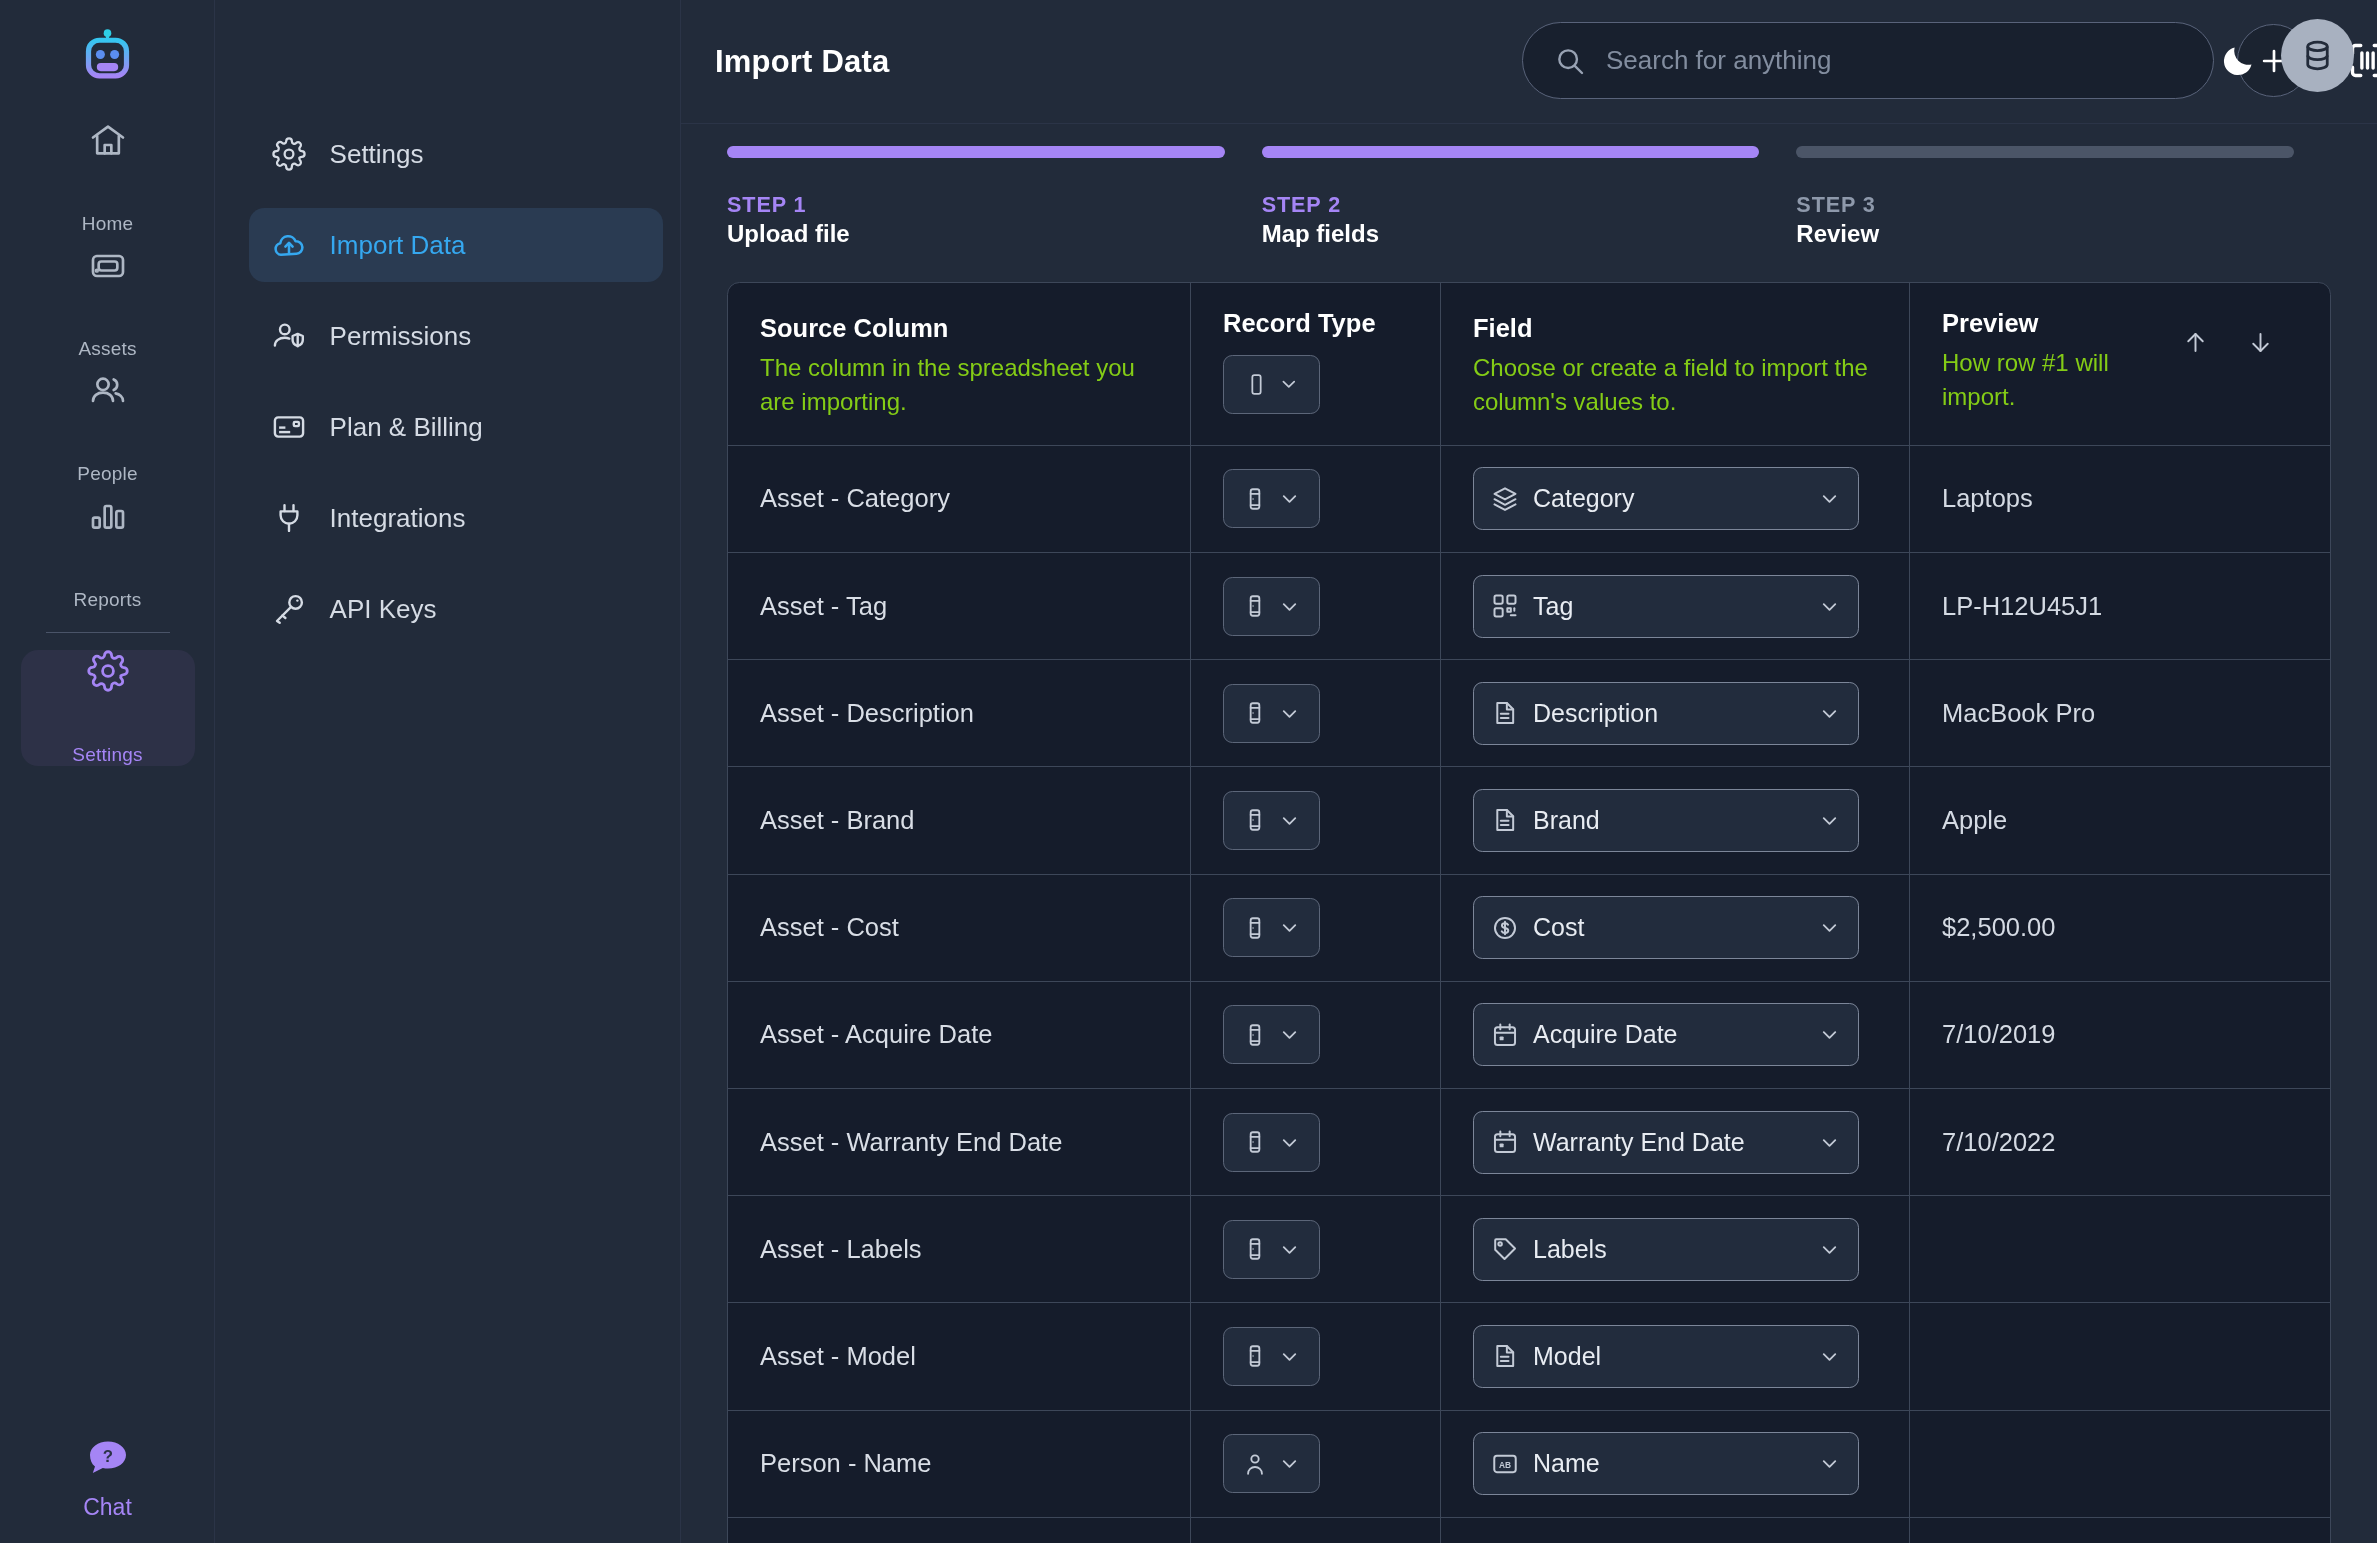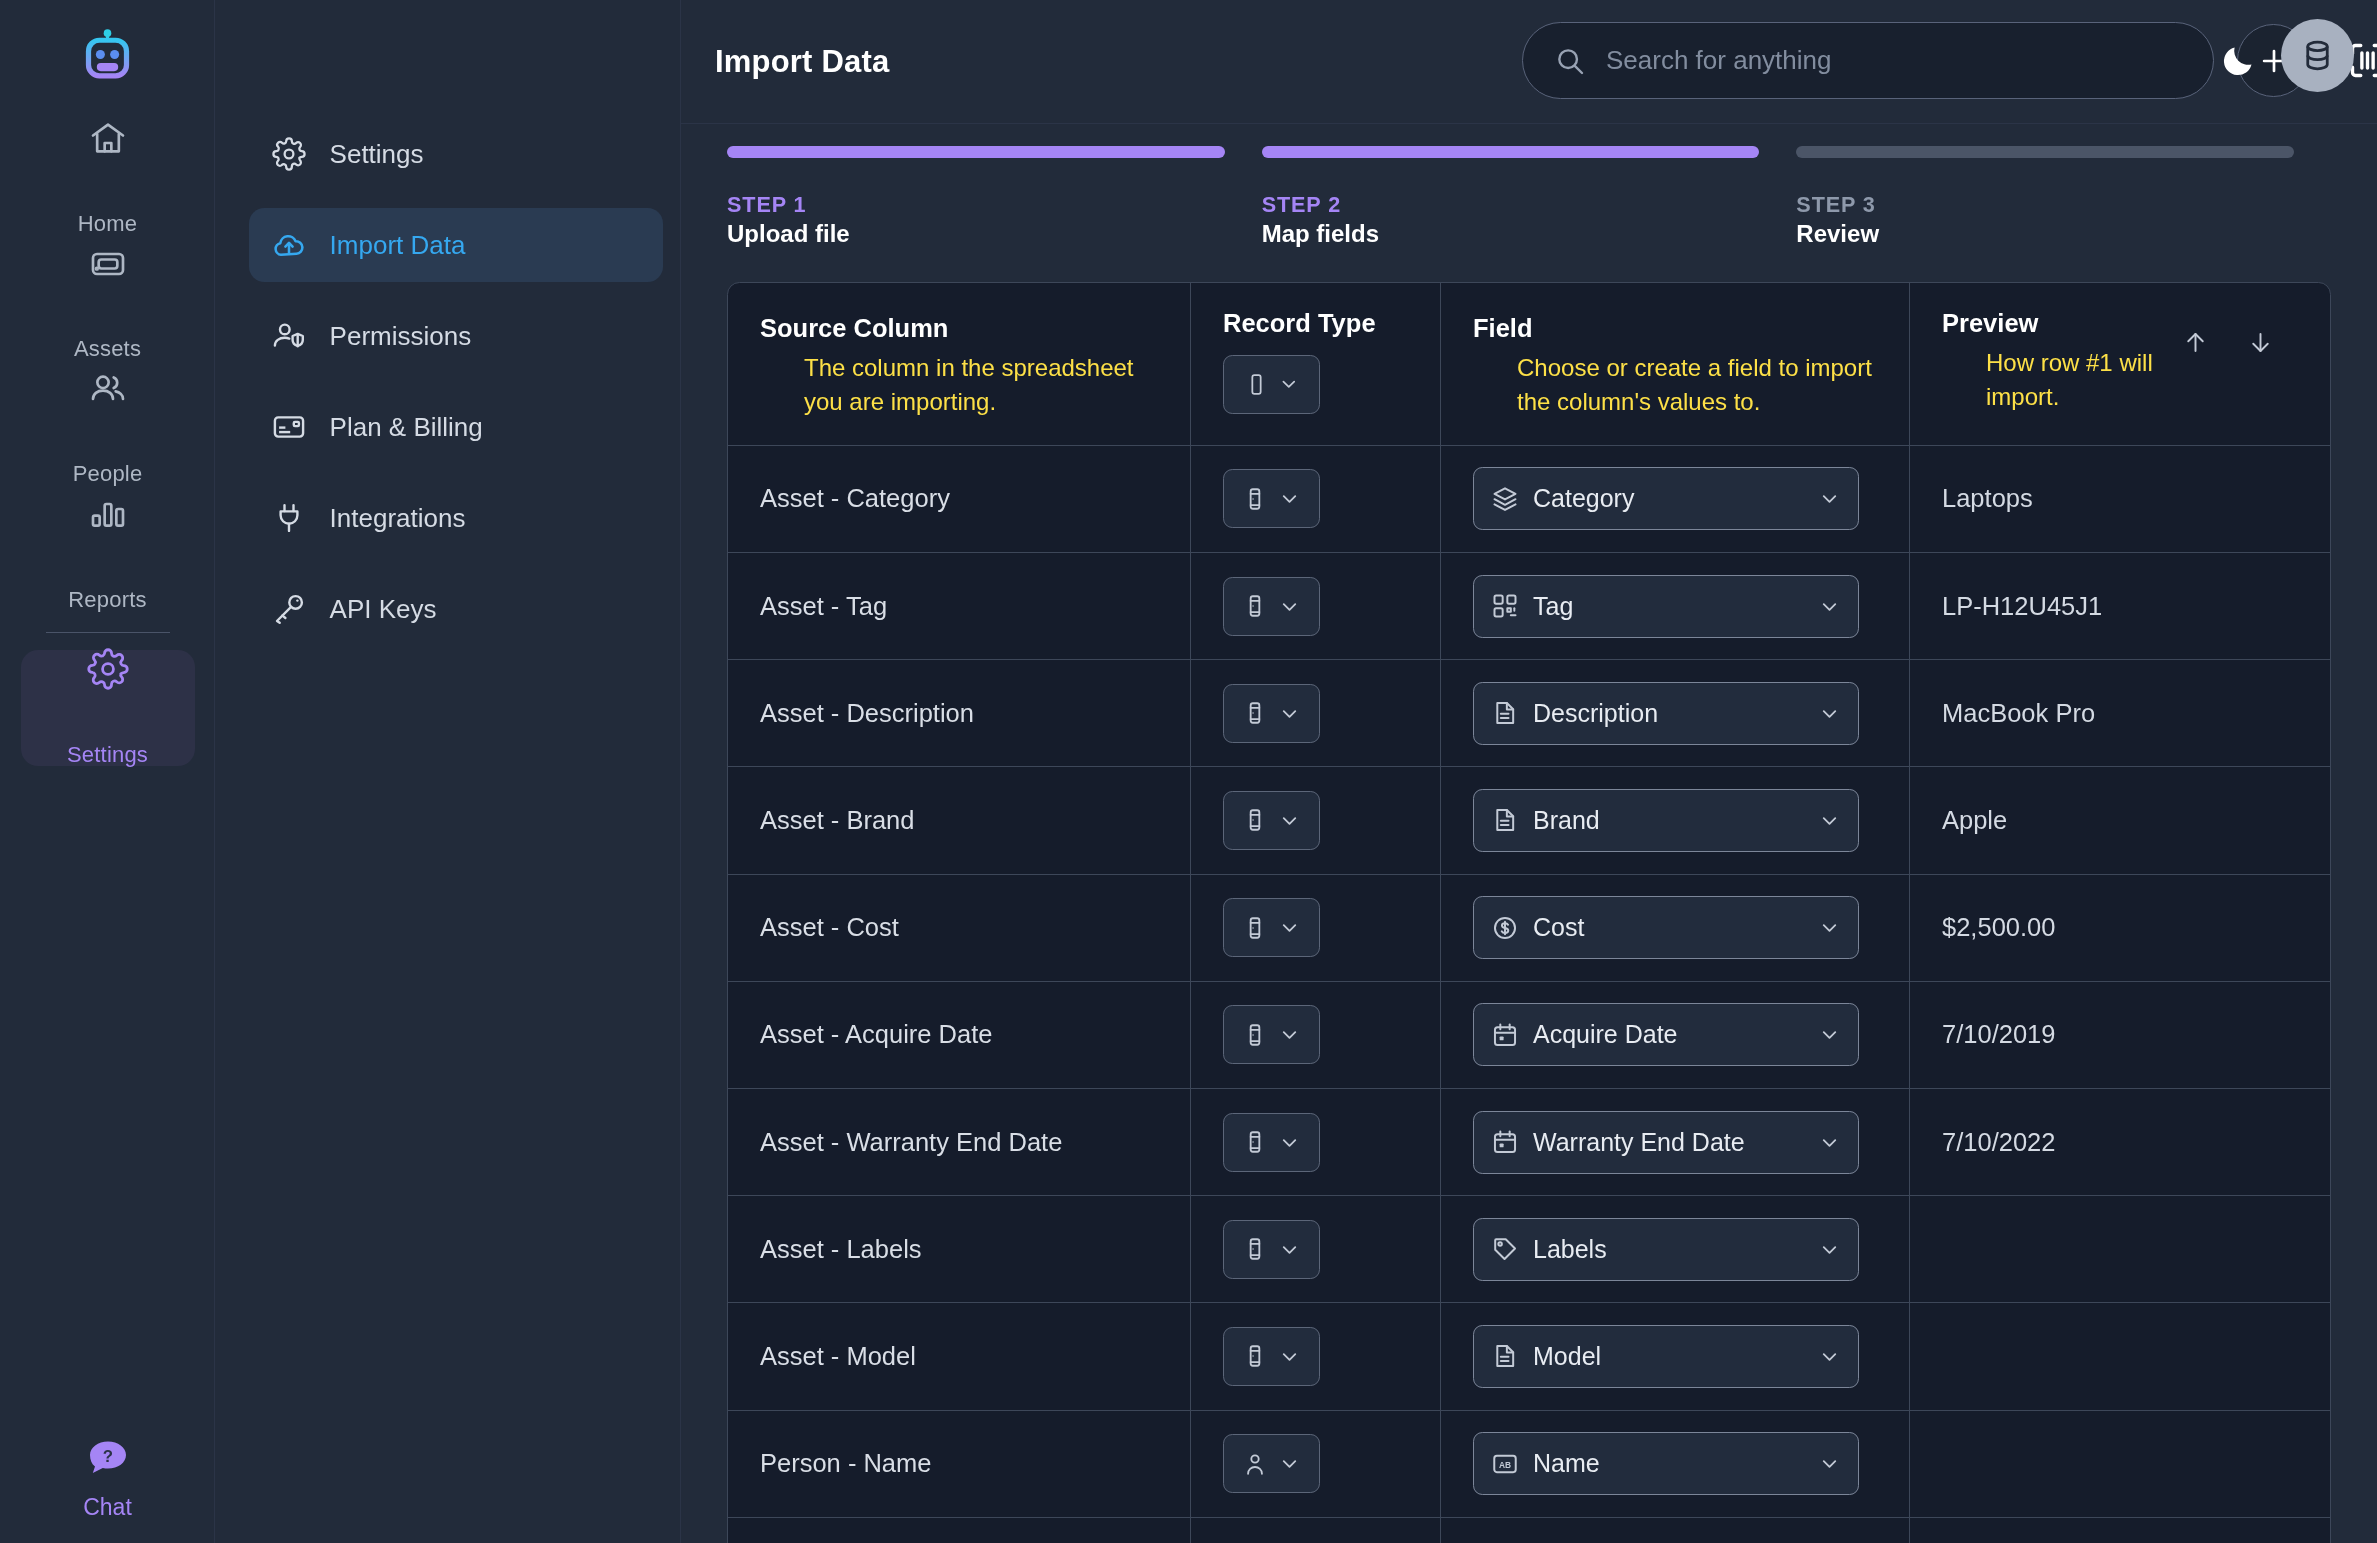--- a/index.html
+++ b/index.html
@@ -18,21 +18,21 @@
     display: flex; flex-direction: column; align-items: center;
     padding-top: 21.6px;
     position: relative;
   }
   .logo { width: 66px; height: 66px; display:flex; align-items:center; justify-content:center; margin-bottom: 32px; }
   .rail-item {
     width: 174px; height: 116px; border-radius: 17px;
     display: flex; flex-direction: column; align-items: center; justify-content: center;
     gap: 9.3px; color: #aeb7c4; cursor: pointer; margin-bottom: 9.3px;
   }
-  .rail-item .ri-label { font-size: 22px; letter-spacing: 0.2px; margin-top: 43px; }
+  .rail-item .ri-label { font-size: 19px; letter-spacing: 0.2px; margin-top: 43px; }
   .rail-item.active { background: #2d3147; color: #a585f5; }
   .rail-item.active svg { stroke: #a585f5; }
   .rail-sep { width: 124px; height: 1.5px; background: #4a5468; margin: 10.8px 0 17px 0; }
   .rail-chat {
     position: absolute; left: 0; right: 0; bottom: 23px;
     display:flex; flex-direction: column; align-items:center; gap: 10.8px;
     color: #a585f5; cursor: pointer;
   }
   .rail-chat .ri-label { font-size: 23px; }
   .rail-divider-v { position:absolute; right:0; top:0; bottom:0; width:0.8px; background:#2b3447; }
@@ -115,21 +115,21 @@
   .trow:last-child { border-bottom: 0; }
   .tcell { padding: 21.6px 32px; border-right: 0.8px solid #3d4759; display:flex; align-items:center; }
   .tcell:last-child { border-right: 0; }
   .c-source { width: 463px; flex: 0 0 463px; }
   .c-type   { width: 250px; flex: 0 0 250px; }
   .c-field  { width: 469px; flex: 0 0 469px; }
   .c-prev   { flex: 1; }
 
   .head .tcell { align-items: flex-start; padding-top: 26px; padding-bottom: 26px; }
   .th-title { font-size: 25.5px; font-weight: 700; color: #ffffff; margin-bottom: 7.7px; }
-  .th-sub { font-size: 24px; color: #fde047; line-height: 1.42; margin-left: 44px; }
+  .th-sub { font-size: 24px; color: #84cc16; line-height: 1.42; }
   .head .c-source { padding-top: 31px; }
   .head .c-type .hcol { display:flex; flex-direction:column; gap: 9px; }
   .head .c-field { padding-top: 31px; }
   .prev-head { display:flex; align-items:flex-start; justify-content:space-between; width:100%; }
   .prev-arrows { display:flex; gap: 34px; padding-top: 18.5px; padding-right: 21.6px; }
   .arrow-btn { cursor:pointer; width:31px; height:31px; display:flex; align-items:center; justify-content:center; }
 
   .src-text { font-size: 25.5px; color: #d9dee6; }
   .prev-text { font-size: 25.5px; color: #d4dae3; }
 

